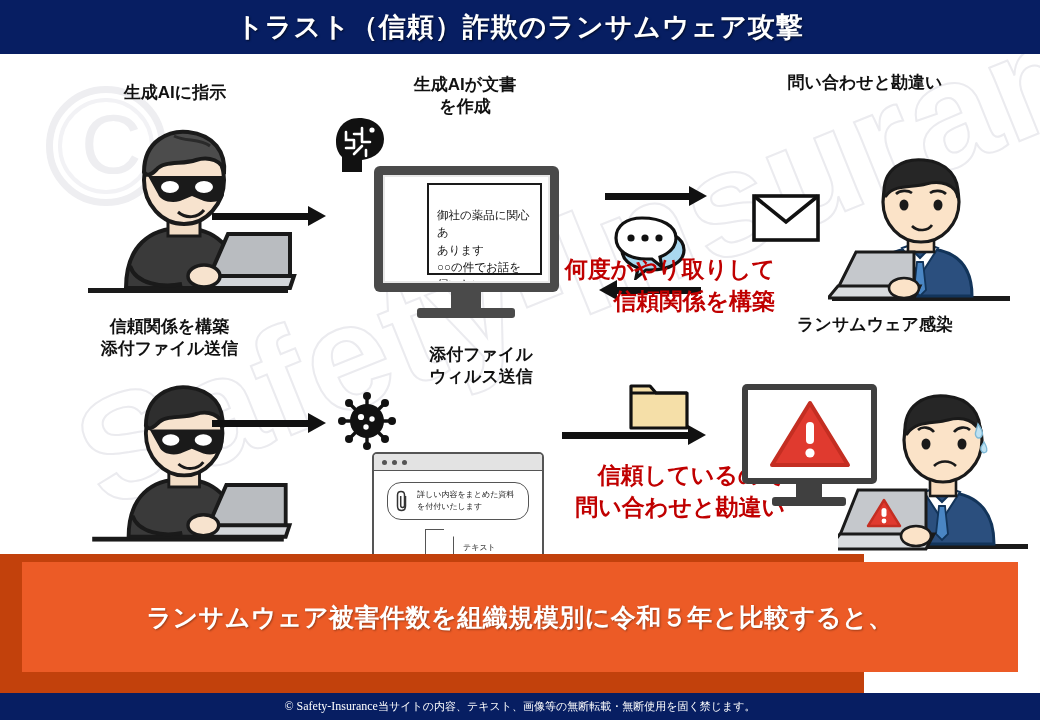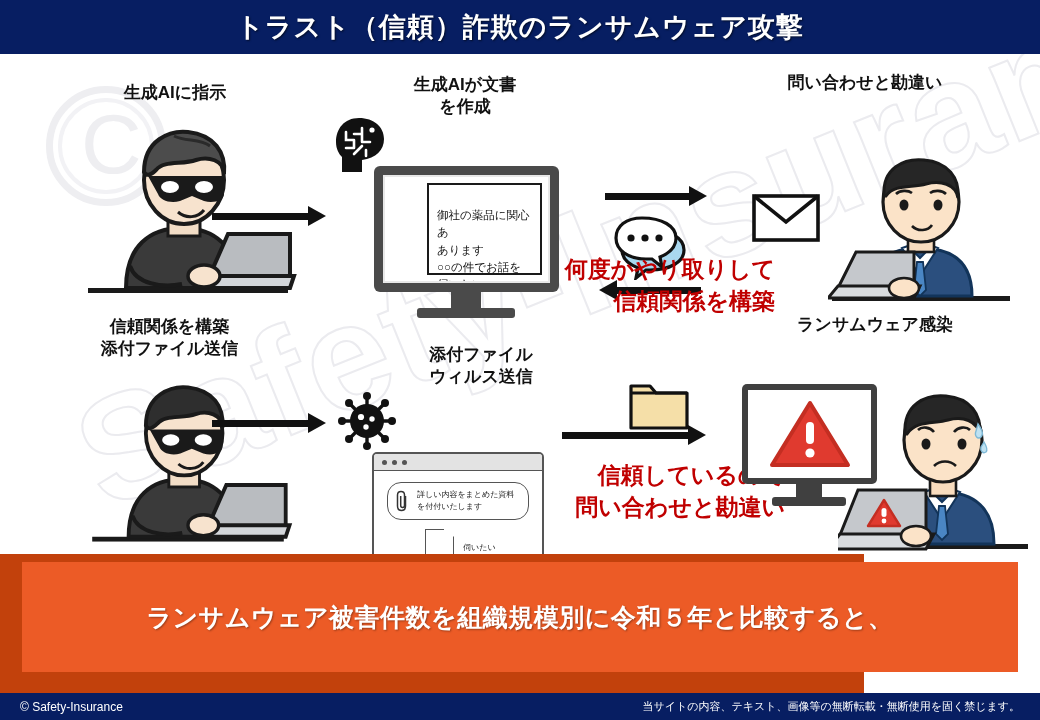--- a/index.html
+++ b/index.html
@@ -184,21 +184,21 @@
   .banner-line {
     color: #ffffff; font-size: 25px; font-weight: bold;
     letter-spacing: .5px; white-space: nowrap;
     text-shadow: 1px 1px 2px rgba(0,0,0,.35);
   }
 
   
   .footer {
     position: absolute; left: 0; bottom: 0; width: 1040px; height: 27px;
     background: #071e62; display: flex; align-items: center;
-    justify-content: space-between; padding: 0 20px;
+    justify-content: center; padding: 0 8px; font-family: Liberation Serif, serif;
   }
   .footer-left { color: #fff; font-size: 12px; }
   .footer-right { color: #fff; font-size: 11px; }
 </style>
 </head>
 <body>
 
 <div class="page">
 
   <div class="header">
@@ -375,21 +375,21 @@
             <svg width="13" height="22" viewBox="0 0 13 22">
               <path d="M9.5 6 L9.5 16 C9.5 19 7.5 20.5 5.5 20.5 C3.5 20.5 1.5 19 1.5 16 L1.5 5 C1.5 3 3 1.5 5 1.5 C7 1.5 8.5 3 8.5 5 L8.5 15.5 C8.5 16.8 7.6 17.5 6.6 17.5 C5.6 17.5 4.7 16.8 4.7 15.5 L4.7 6" fill="none" stroke="#333" stroke-width="1.5"></path>
             </svg>
             <div class="attach-text">詳しい内容をまとめた資料
 を付付いたします</div>
           </div>
           <div class="file-row">
             <div class="file-ico">
               <div class="file-corner"></div>
             </div>
-            <div class="file-name">伺いたい</div>
+            <div class="file-name">テキスト</div>
           </div>
         </div>
       </div>
 
       <svg style="position:absolute; left:628px; top:326px;" width="62" height="52" viewBox="0 0 62 52">
         <path d="M3 48 L3 6 L22 6 L28 13 L59 13 L59 48 Z" fill="#f5dfa8" stroke="#111" stroke-width="3.2" stroke-linejoin="round"></path>
         <path d="M3 13 L59 13" fill="none" stroke="#111" stroke-width="3"></path>
       </svg>
 
       <div class="arrow-r" style="left:562px; top:378px; width:128px;"></div>

